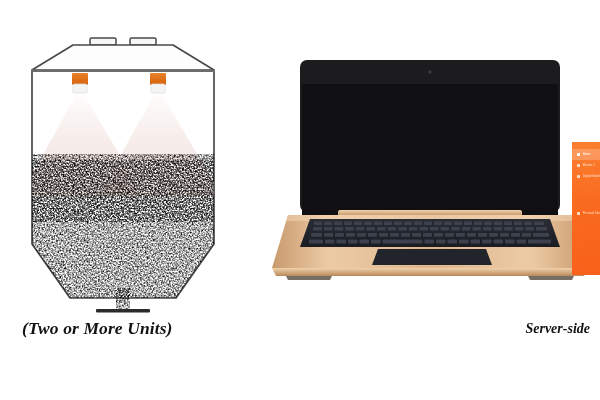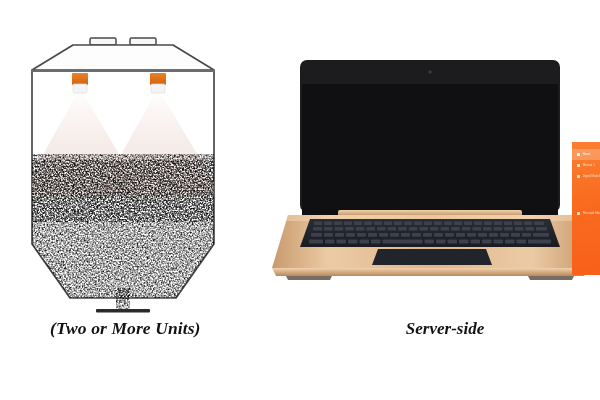--- a/index.html
+++ b/index.html
@@ -18,29 +18,29 @@
   #silo-art{position:absolute;left:18px;top:8px;width:210px;height:290px;}
 
   
   #left-caption{
     position:absolute;left:22px;top:318px;width:270px;
     font-family:"Liberation Serif",serif;
     font-style:italic;font-weight:700;
     font-size:17.5px;line-height:21px;color:#121212;
     letter-spacing:.1px;
   }
-  #left-caption .l2{display:block;margin-left:28px;}
+  #left-caption .l2{display:block;}
 
   
   #right-caption{
     position:absolute;left:300px;top:318px;width:290px;
-    text-align:center;
+    text-align:right;
     font-family:"Liberation Serif",serif;
     font-style:italic;font-weight:700;
-    font-size:17px;line-height:21px;color:#121212;
+    font-size:14px;line-height:21px;color:#121212;
   }
 
   
   #laptop-figure{position:absolute;left:270px;top:58px;width:320px;height:235px;}
   #laptop-art{position:absolute;left:0;top:0;width:320px;height:235px;}
 
   
   #screen-ui{
     position:absolute;
     left:302px;top:84px;

